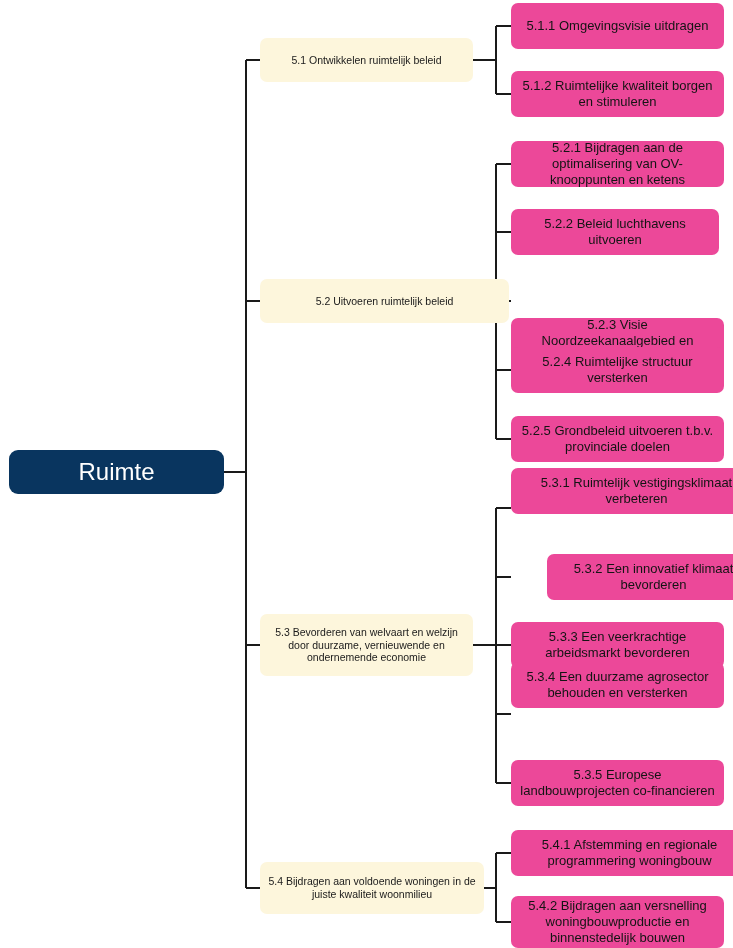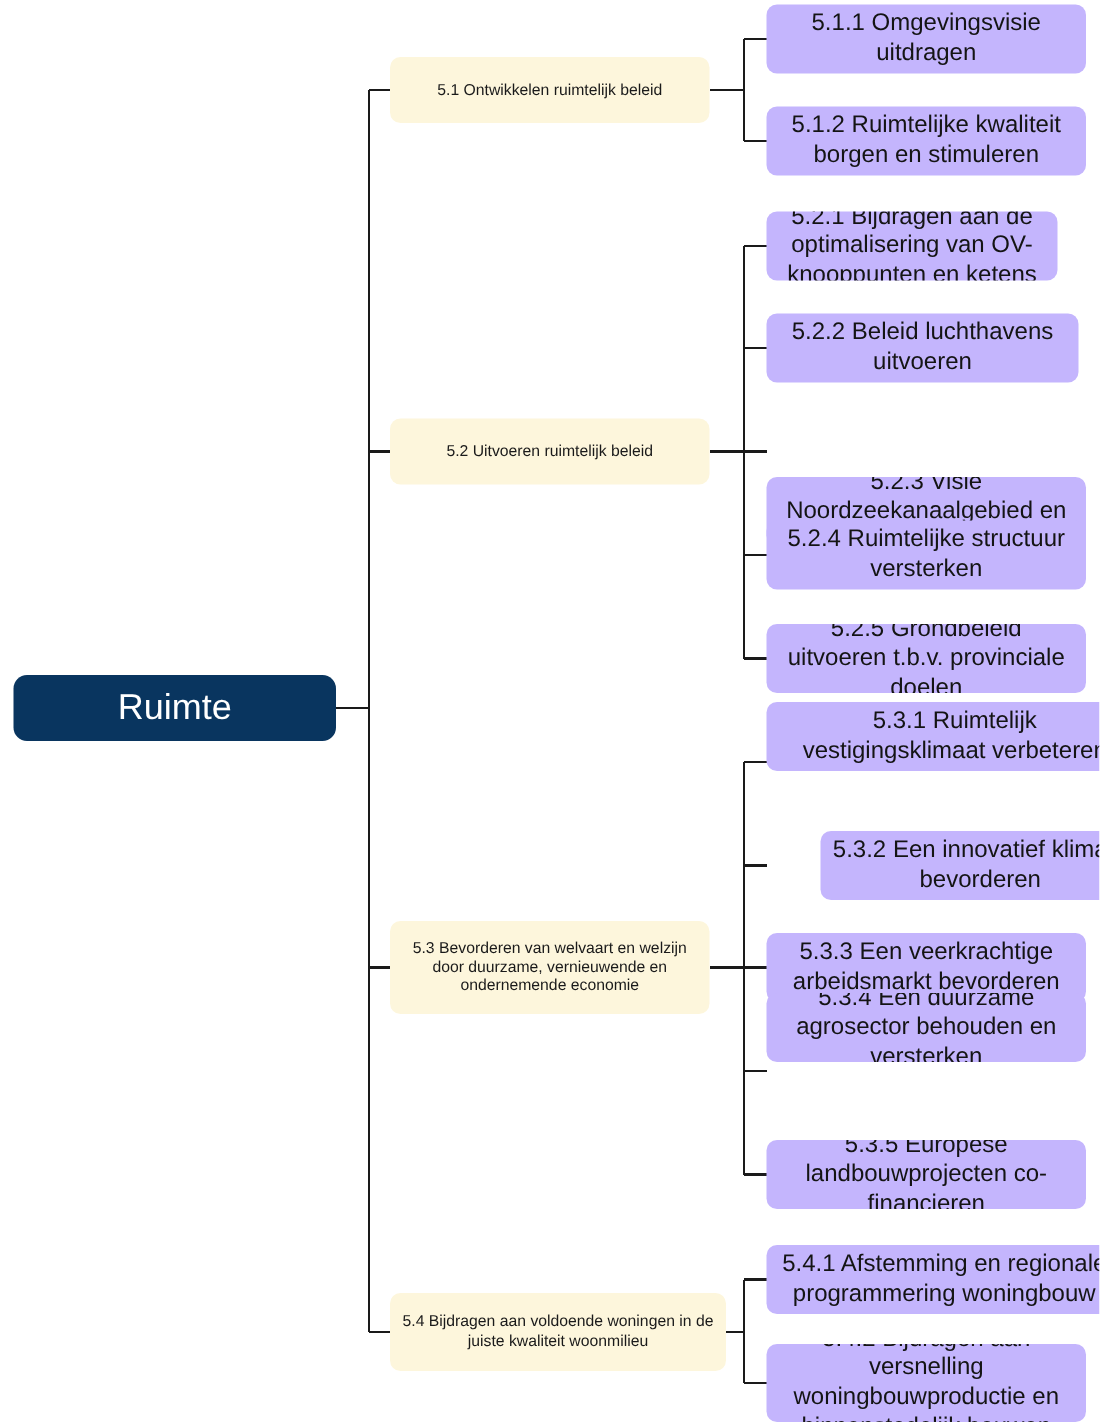--- a/index.html
+++ b/index.html
@@ -44,23 +44,23 @@
     color: #ffffff;
     font-size: 24px;
     border-radius: 9px;
   }
   .node-l1 {
     background: #FDF6DC;
     color: #1a1a1a;
     font-size: 10.5px;
   }
   .node-l2 {
-    background: #c4b5fd;
+    background: #ec4899;
     color: #141414;
-    font-size: 16px;
+    font-size: 13px;
   }
   .node-label {
     display: block;
     width: 100%;
   }
 </style>
 </head>
 <body>
 
 <div id="canvas">
@@ -106,41 +106,41 @@
   </svg>
 
   <div class="node node-root" style="left:9px; top:450px; width:215px; height:44px;">
     <span class="node-label">Ruimte</span>
   </div>
 
   <div class="node node-l1" style="left:260px; top:38px; width:213px; height:44px;">
     <span class="node-label">5.1 Ontwikkelen ruimtelijk beleid</span>
   </div>
 
-  <div class="node node-l1" style="left:260px; top:279px; width:213px; height:44px;">
+  <div class="node node-l1" style="left:260px; top:279px; width:249px; height:44px;">
     <span class="node-label">5.2 Uitvoeren ruimtelijk beleid</span>
   </div>
 
   <div class="node node-l1" style="left:260px; top:614px; width:213px; height:62px;">
     <span class="node-label">5.3 Bevorderen van welvaart en welzijn door duurzame, vernieuwende en ondernemende economie</span>
   </div>
 
   <div class="node node-l1" style="left:260px; top:862px; width:224px; height:52px;">
     <span class="node-label">5.4 Bijdragen aan voldoende woningen in de juiste kwaliteit woonmilieu</span>
   </div>
 
   <div class="node node-l2" style="left:511px; top:3px; width:213px; height:46px;">
     <span class="node-label">5.1.1 Omgevingsvisie uitdragen</span>
   </div>
 
   <div class="node node-l2" style="left:511px; top:71px; width:213px; height:46px;">
     <span class="node-label">5.1.2 Ruimtelijke kwaliteit borgen en stimuleren</span>
   </div>
 
-  <div class="node node-l2" style="left:511px; top:141px; width:194px; height:46px;">
+  <div class="node node-l2" style="left:511px; top:141px; width:213px; height:46px;">
     <span class="node-label">5.2.1 Bijdragen aan de optimalisering van OV-knooppunten en ketens</span>
   </div>
 
   <div class="node node-l2" style="left:511px; top:209px; width:208px; height:46px;">
     <span class="node-label">5.2.2 Beleid luchthavens uitvoeren</span>
   </div>
 
   <div class="node node-l2" style="left:511px; top:278px; width:213px; height:46px;margin-top:40px;">
     <span class="node-label">5.2.3 Visie Noordzeekanaalgebied en havencomplexen realiseren</span>
   </div>

